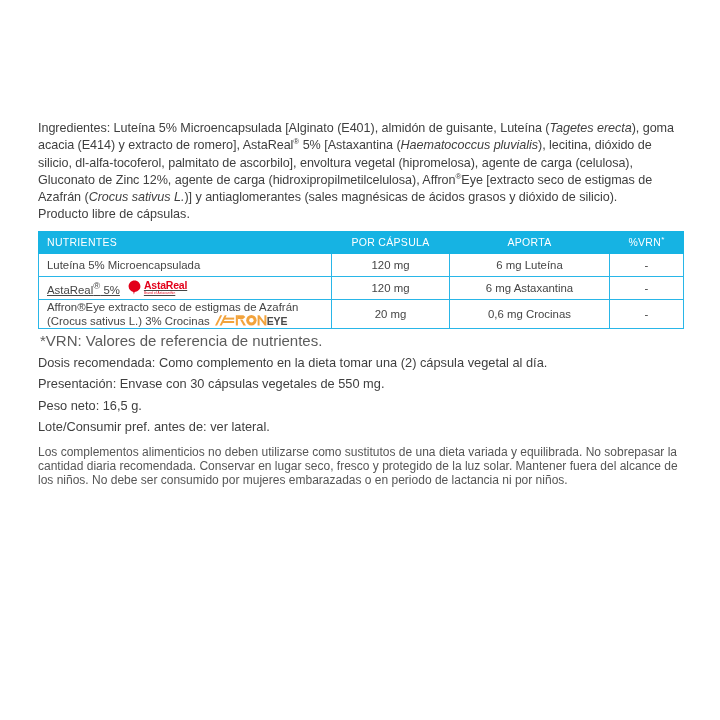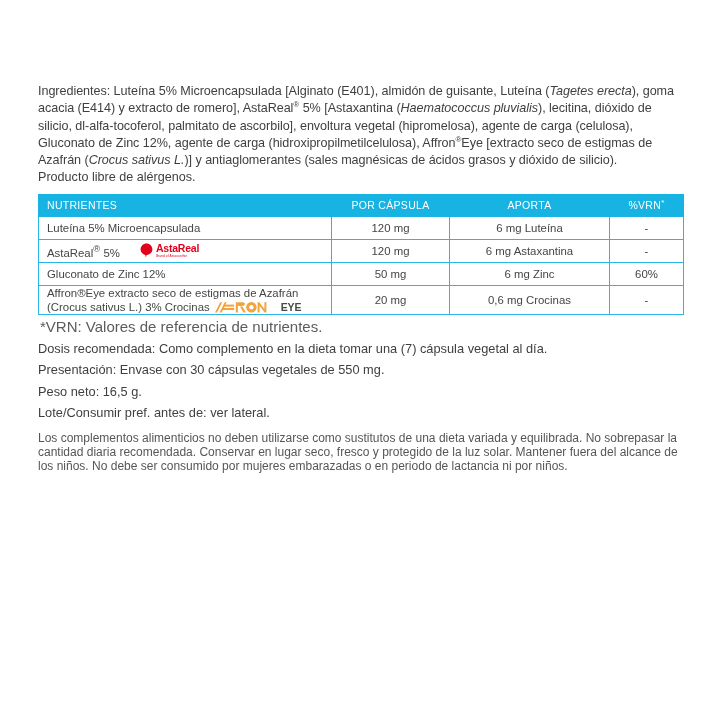--- a/index.html
+++ b/index.html
@@ -12,21 +12,21 @@
     background: #ffffff;
     font-family: "Liberation Sans", sans-serif;
     color: #3d3d3d;
     overflow: hidden;
   }
   .page {
     position: relative;
     width: 720px;
     height: 720px;
     box-sizing: border-box;
-    padding: 83px 33px 0 38px;
+    padding: 120px 33px 0 38px;
   }
 
   
   .ingredients {
     font-size: 12.6px;
     line-height: 17.3px;
     color: #3f3f3f;
     text-align: left;
     letter-spacing: -0.05px;
     margin: 0;
@@ -91,21 +91,22 @@
   col.w-nut  { width: 293px; }
   col.w-cap  { width: 118px; }
   col.w-ap   { width: 160px; }
   col.w-vrn  { width: 74px; }
 
   .row-tall td { height: 34px; }
 
   .cell-flex {
     display: flex;
     align-items: center;
-    gap: 20px;
+    gap: 8px;
+    text-decoration: underline;
   }
   .two-line {
     line-height: 14px;
   }
   .two-line .l2 {
     display: flex;
     align-items: center;
     gap: 5px;
     white-space: nowrap;
   }
@@ -137,22 +138,22 @@
   .astareal-logo .ar-sub {
     color: #e2001a;
     font-size: 3.2px;
     letter-spacing: 0.1px;
     margin-top: 1px;
   }
 
   
   .affron-logo {
     display: inline-flex;
-    align-items: flex-end;
-    gap: 14px;
+    align-items: flex-start;
+    gap: 0;
     white-space: nowrap;
   }
   .affron-logo .af-mark { display: block; }
   .affron-logo .af-eye {
     color: #4a4a4a;
     font-size: 10.5px;
     font-weight: bold;
     letter-spacing: -0.1px;
   }
 
@@ -179,21 +180,21 @@
 </style>
 </head>
 <body>
 
 <div class="page">
 
   <p class="ingredients">
     <span>Ingredientes: Luteína 5% Microencapsulada [Alginato (E401), almidón de guisante, Luteína (</span><span class="it">Tagetes erecta</span><span>), goma acacia (E414) y extracto de romero], AstaReal</span><sup class="reg">®</sup><span> 5% [Astaxantina  (</span><span class="it">Haematococcus pluvialis</span><span>), lecitina, dióxido de silicio, dl-alfa-tocoferol, palmitato de ascorbilo], envoltura vegetal (hipromelosa), agente de carga (celulosa), Gluconato de Zinc 12%, agente de carga (hidroxipropilmetilcelulosa), Affron</span><sup class="reg">®</sup><span>Eye [extracto seco de estigmas de Azafrán (</span><span class="it">Crocus sativus L.</span><span>)] y antiaglomerantes (sales magnésicas de ácidos grasos y dióxido de silicio).</span>
   </p>
 
-  <p class="allergen">Producto libre de alérgenos.</p>
+  <p class="allergen">Producto libre de cápsulas.</p>
 
   <table class="nutri-table">
     <colgroup>
       <col class="w-nut">
       <col class="w-cap">
       <col class="w-ap">
       <col class="w-vrn">
     </colgroup>
     <thead>
       <tr>
@@ -227,26 +228,20 @@
                 <span class="ar-sub">Brand of Astaxanthin</span>
               </span>
             </span>
           </span>
         </td>
         <td class="c-mid">120 mg</td>
         <td class="c-mid">6 mg Astaxantina</td>
         <td class="c-mid">-</td>
       </tr>
 
-      <tr>
-        <td class="c-nut">Gluconato de Zinc 12%</td>
-        <td class="c-mid">50 mg</td>
-        <td class="c-mid">6 mg Zinc</td>
-        <td class="c-mid">60%</td>
-      </tr>
 
       <tr class="row-tall">
         <td class="c-nut">
           <span class="two-line">
             <span>Affron®Eye extracto seco de estigmas de Azafrán</span>
             <span class="l2">
               <span><span>(</span><span class="it">Crocus sativus L.</span><span>) 3% Crocinas</span></span>
               <span class="affron-logo">
                 <svg class="af-mark" width="52" height="13" viewBox="0 0 52 13">
                   <g fill="#f2a33c">
@@ -270,20 +265,20 @@
         <td class="c-mid">20 mg</td>
         <td class="c-mid">0,6 mg Crocinas</td>
         <td class="c-mid">-</td>
       </tr>
 
     </tbody>
   </table>
 
   <p class="vrn-note">*VRN: Valores de referencia de nutrientes.</p>
 
-  <p class="detail-line">Dosis recomendada: Como complemento en la dieta tomar una (7) cápsula vegetal al día.</p>
+  <p class="detail-line">Dosis recomendada: Como complemento en la dieta tomar una (2) cápsula vegetal al día.</p>
   <p class="detail-line">Presentación: Envase con 30 cápsulas vegetales de 550 mg.</p>
   <p class="detail-line">Peso neto: 16,5 g.</p>
   <p class="detail-line">Lote/Consumir pref. antes de: ver lateral.</p>
 
   <p class="disclaimer">Los complementos alimenticios no deben utilizarse como sustitutos de una dieta variada y equilibrada. No sobrepasar la cantidad diaria recomendada. Conservar en lugar seco, fresco y protegido de la luz solar. Mantener fuera del alcance de los niños. No debe ser consumido por mujeres embarazadas o en periodo de lactancia ni por niños.</p>
 
 </div>
 
 </body></html>

